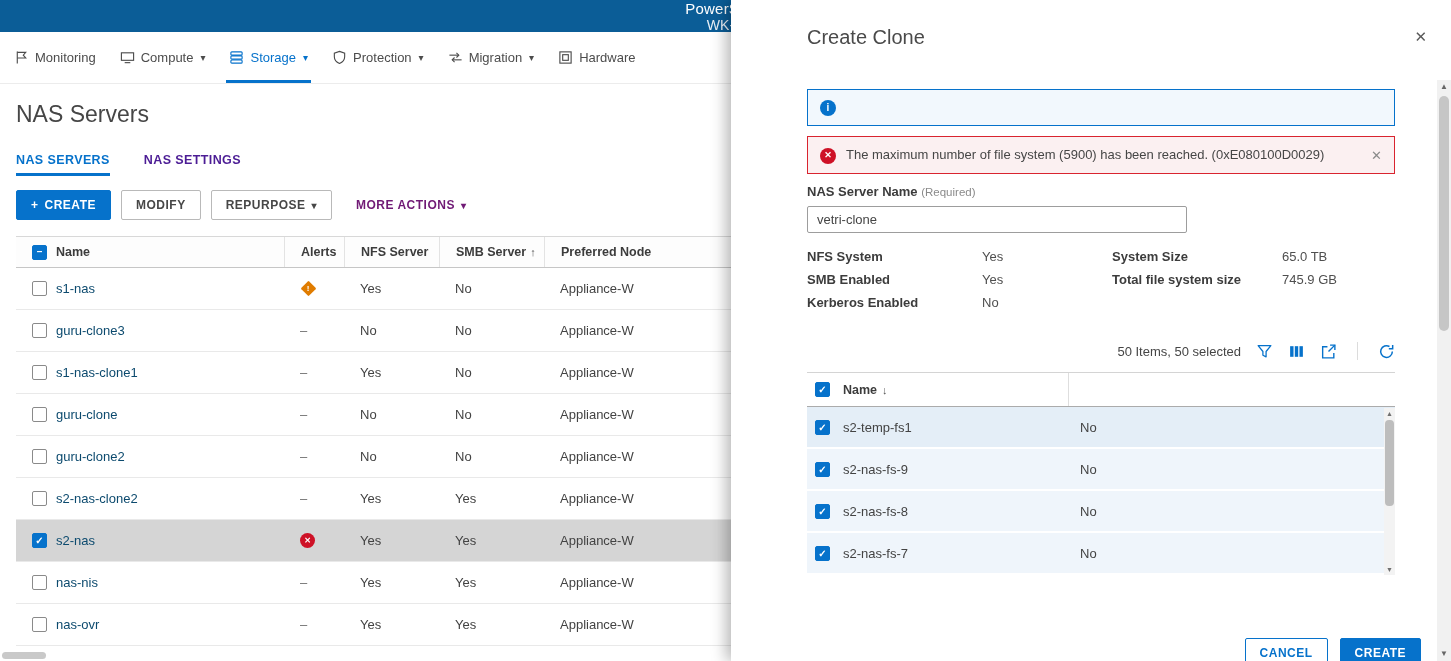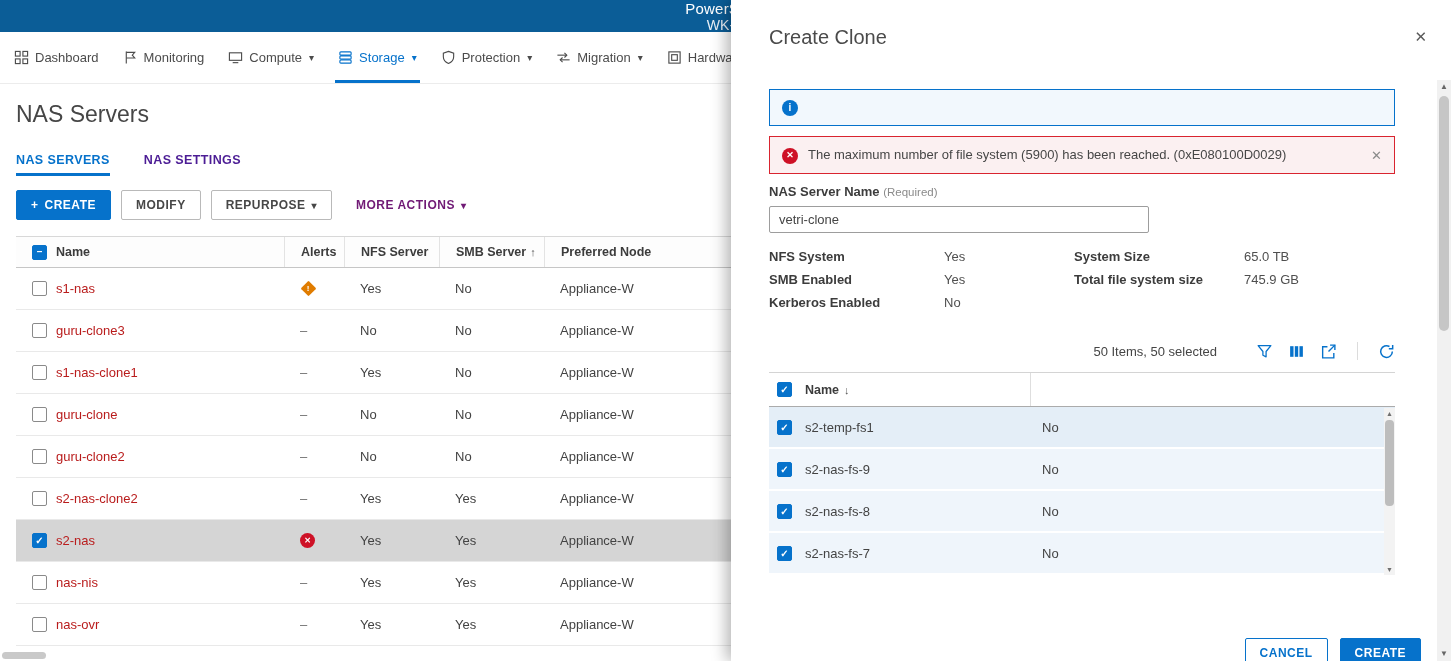--- a/index.html
+++ b/index.html
@@ -38,33 +38,33 @@
   .thead, .trow { display:grid; grid-template-columns:40px 228px 60px 95px 105px 1fr; align-items:center; }
   .thead { height:32px; border-top:1px solid #d8d8d8; border-bottom:1px solid #c6c6c6; font-weight:700; font-size:12.5px; background:#fdfdfd; }
   .thead > div { padding-left:16px; display:flex; align-items:center; gap:4px; height:100%; }
   .thead > .nopad { padding-left:0; }
   .thead > .sepl { border-left:1px solid #e3e3e3; }
   .sort { font-size:11px; font-weight:400; color:#555; }
   .trow { height:42px; border-bottom:1px solid #e9e9e9; }
   .trow > div { padding-left:16px; display:flex; align-items:center; }
   .trow > .nopad { padding-left:0; }
   .trow.selected { background:#d5d5d5; }
-  a.link { color:#b91c1c; text-decoration:none; cursor:pointer; }
+  a.link { color:#0c4a6e; text-decoration:none; cursor:pointer; }
   .cell-val { color:#434343; }
   .cb { width:15px; height:15px; border:1px solid #8a8a8a; border-radius:2px; background:#fff; display:inline-flex; align-items:center; justify-content:center; cursor:pointer; flex:none; }
   .cb.on { background:#0672cb; border-color:#0672cb; color:#fff; font-size:10px; font-weight:700; }
   .cb i { font-style:normal; line-height:1; }
   .dash { color:#6f6f6f; }
   .warn-ic { width:11px; height:11px; background:#e07c00; transform:rotate(45deg); display:inline-flex; align-items:center; justify-content:center; border-radius:1px; margin-left:3px; }
   .warn-ic i { transform:rotate(-45deg); color:#fff; font-size:8px; font-weight:700; font-style:normal; line-height:1; }
   .err-ic { width:15px; height:15px; border-radius:50%; background:#ce1126; color:#fff; display:inline-flex; align-items:center; justify-content:center; flex:none; }
   .err-ic i { font-size:8px; font-weight:700; font-style:normal; line-height:1; }
   .hscroll { position:absolute; left:2px; bottom:2px; width:44px; height:7px; background:#c9c9c9; border-radius:4px; cursor:pointer; }
   
-  .panel { position:absolute; top:0; left:731px; right:0; bottom:0; background:#fff; box-shadow:-5px 0 14px rgba(0,0,0,.28); }
+  .panel { position:absolute; top:0; left:731px; right:0; bottom:0; background:#fff; box-shadow:-5px 0 14px rgba(0,0,0,.28);padding-left:38px; }
   .panel-head { display:flex; justify-content:space-between; align-items:flex-start; padding:26px 24px 0 38px; }
   .panel-title { font-size:20px; font-weight:400; color:#4a4a4a; margin:0; }
   .panel-close { color:#5a5a5a; font-size:15px; cursor:pointer; margin-top:2px; }
   .panel-body { padding:40px 56px 0 38px; }
   .alert { display:flex; gap:10px; align-items:flex-start; padding:9px 12px; border:1px solid; }
   .alert.info { border-color:#0672cb; background:#f2f8fd; }
   .alert.error { border-color:#d9242f; background:#fbf0f1; margin-top:10px; align-items:center; }
   .alert .ic { flex:none; width:16px; height:16px; border-radius:50%; color:#fff; display:flex; align-items:center; justify-content:center; margin-top:1px; }
   .alert .ic i { font-style:normal; font-size:10px; font-weight:700; line-height:1; }
   .alert.info .ic { background:#0672cb; }
@@ -73,21 +73,21 @@
   .alert-text { font-size:13px; color:#464646; line-height:18px; max-width:560px; }
   .alert-close { margin-left:auto; color:#8a8a8a; font-size:13px; cursor:pointer; }
   .field { margin-top:8px; }
   .field label { font-size:13px; font-weight:700; color:#3c3c3c; }
   .field .req { font-weight:400; font-size:11.5px; color:#8a8a8a; }
   .field input { display:block; margin-top:6px; width:380px; height:27px; border:1px solid #9d9d9d; border-radius:2px; padding:0 9px; font-size:13px; font-family:inherit; color:#454545; }
   .details { margin-top:16px; display:grid; grid-template-columns:175px 130px 170px 1fr; row-gap:8px; font-size:13px; }
   .details .lbl { font-weight:700; color:#3c3c3c; }
   .details .val { color:#4f4f4f; }
   .fs-toolbar { margin-top:32px; display:flex; align-items:center; justify-content:flex-end; gap:15px; color:#0672cb; }
-  .fs-toolbar .summary { font-size:13px; color:#454545; margin-right:24px; }
+  .fs-toolbar .summary { font-size:13px; color:#454545; margin-right:0; }
   .fs-toolbar svg { width:17px; height:17px; cursor:pointer; display:block; }
   .vdiv { width:1px; height:18px; background:#dcdcdc; margin:0 5px; }
   .fstable { margin-top:12px; position:relative; border-top:1px solid #d4d4d4; }
   .fs-head, .fs-row { display:grid; grid-template-columns:36px 225px 200px 1fr; align-items:center; }
   .fs-head { height:34px; border-bottom:1px solid #ababab; font-size:12.5px; font-weight:700; color:#3c3c3c; }
   .fs-head > div { height:100%; display:flex; align-items:center; gap:5px; }
   .fs-head .sepl { border-left:1px solid #dedede; padding-left:12px; }
   .fs-head .c-check, .fs-row .c-check { padding-left:8px; }
   .fs-row { height:42px; background:#eff5fb; border-bottom:2px solid #fff; font-size:13px; color:#434343; }
   .fs-row.hl { background:#e4eef7; }
@@ -111,29 +111,20 @@
 
   <header class="topbar">
     <span class="brand">PowerStore</span>
     <span class="vsep"></span>
     <span class="cluster">WK-D</span>
   </header>
 
   <nav class="mainnav">
     <div class="nav-item">
       <svg viewBox="0 0 16 16">
-          <rect x="1.5" y="1.5" width="5" height="5"></rect>
-          <rect x="9.5" y="1.5" width="5" height="5"></rect>
-          <rect x="1.5" y="9.5" width="5" height="5"></rect>
-          <rect x="9.5" y="9.5" width="5" height="5"></rect>
-        </svg>
-      <span>Dashboard</span>
-    </div>
-    <div class="nav-item">
-      <svg viewBox="0 0 16 16">
           <path d="M3.5 14.5v-13"></path>
           <path d="M3.5 2.5h9l-2.6 3 2.6 3h-9"></path>
         </svg>
       <span>Monitoring</span>
     </div>
     <div class="nav-item">
       <svg viewBox="0 0 16 16">
           <rect x="1.5" y="3" width="13" height="8"></rect>
           <path d="M5 13.5h6"></path>
         </svg>

